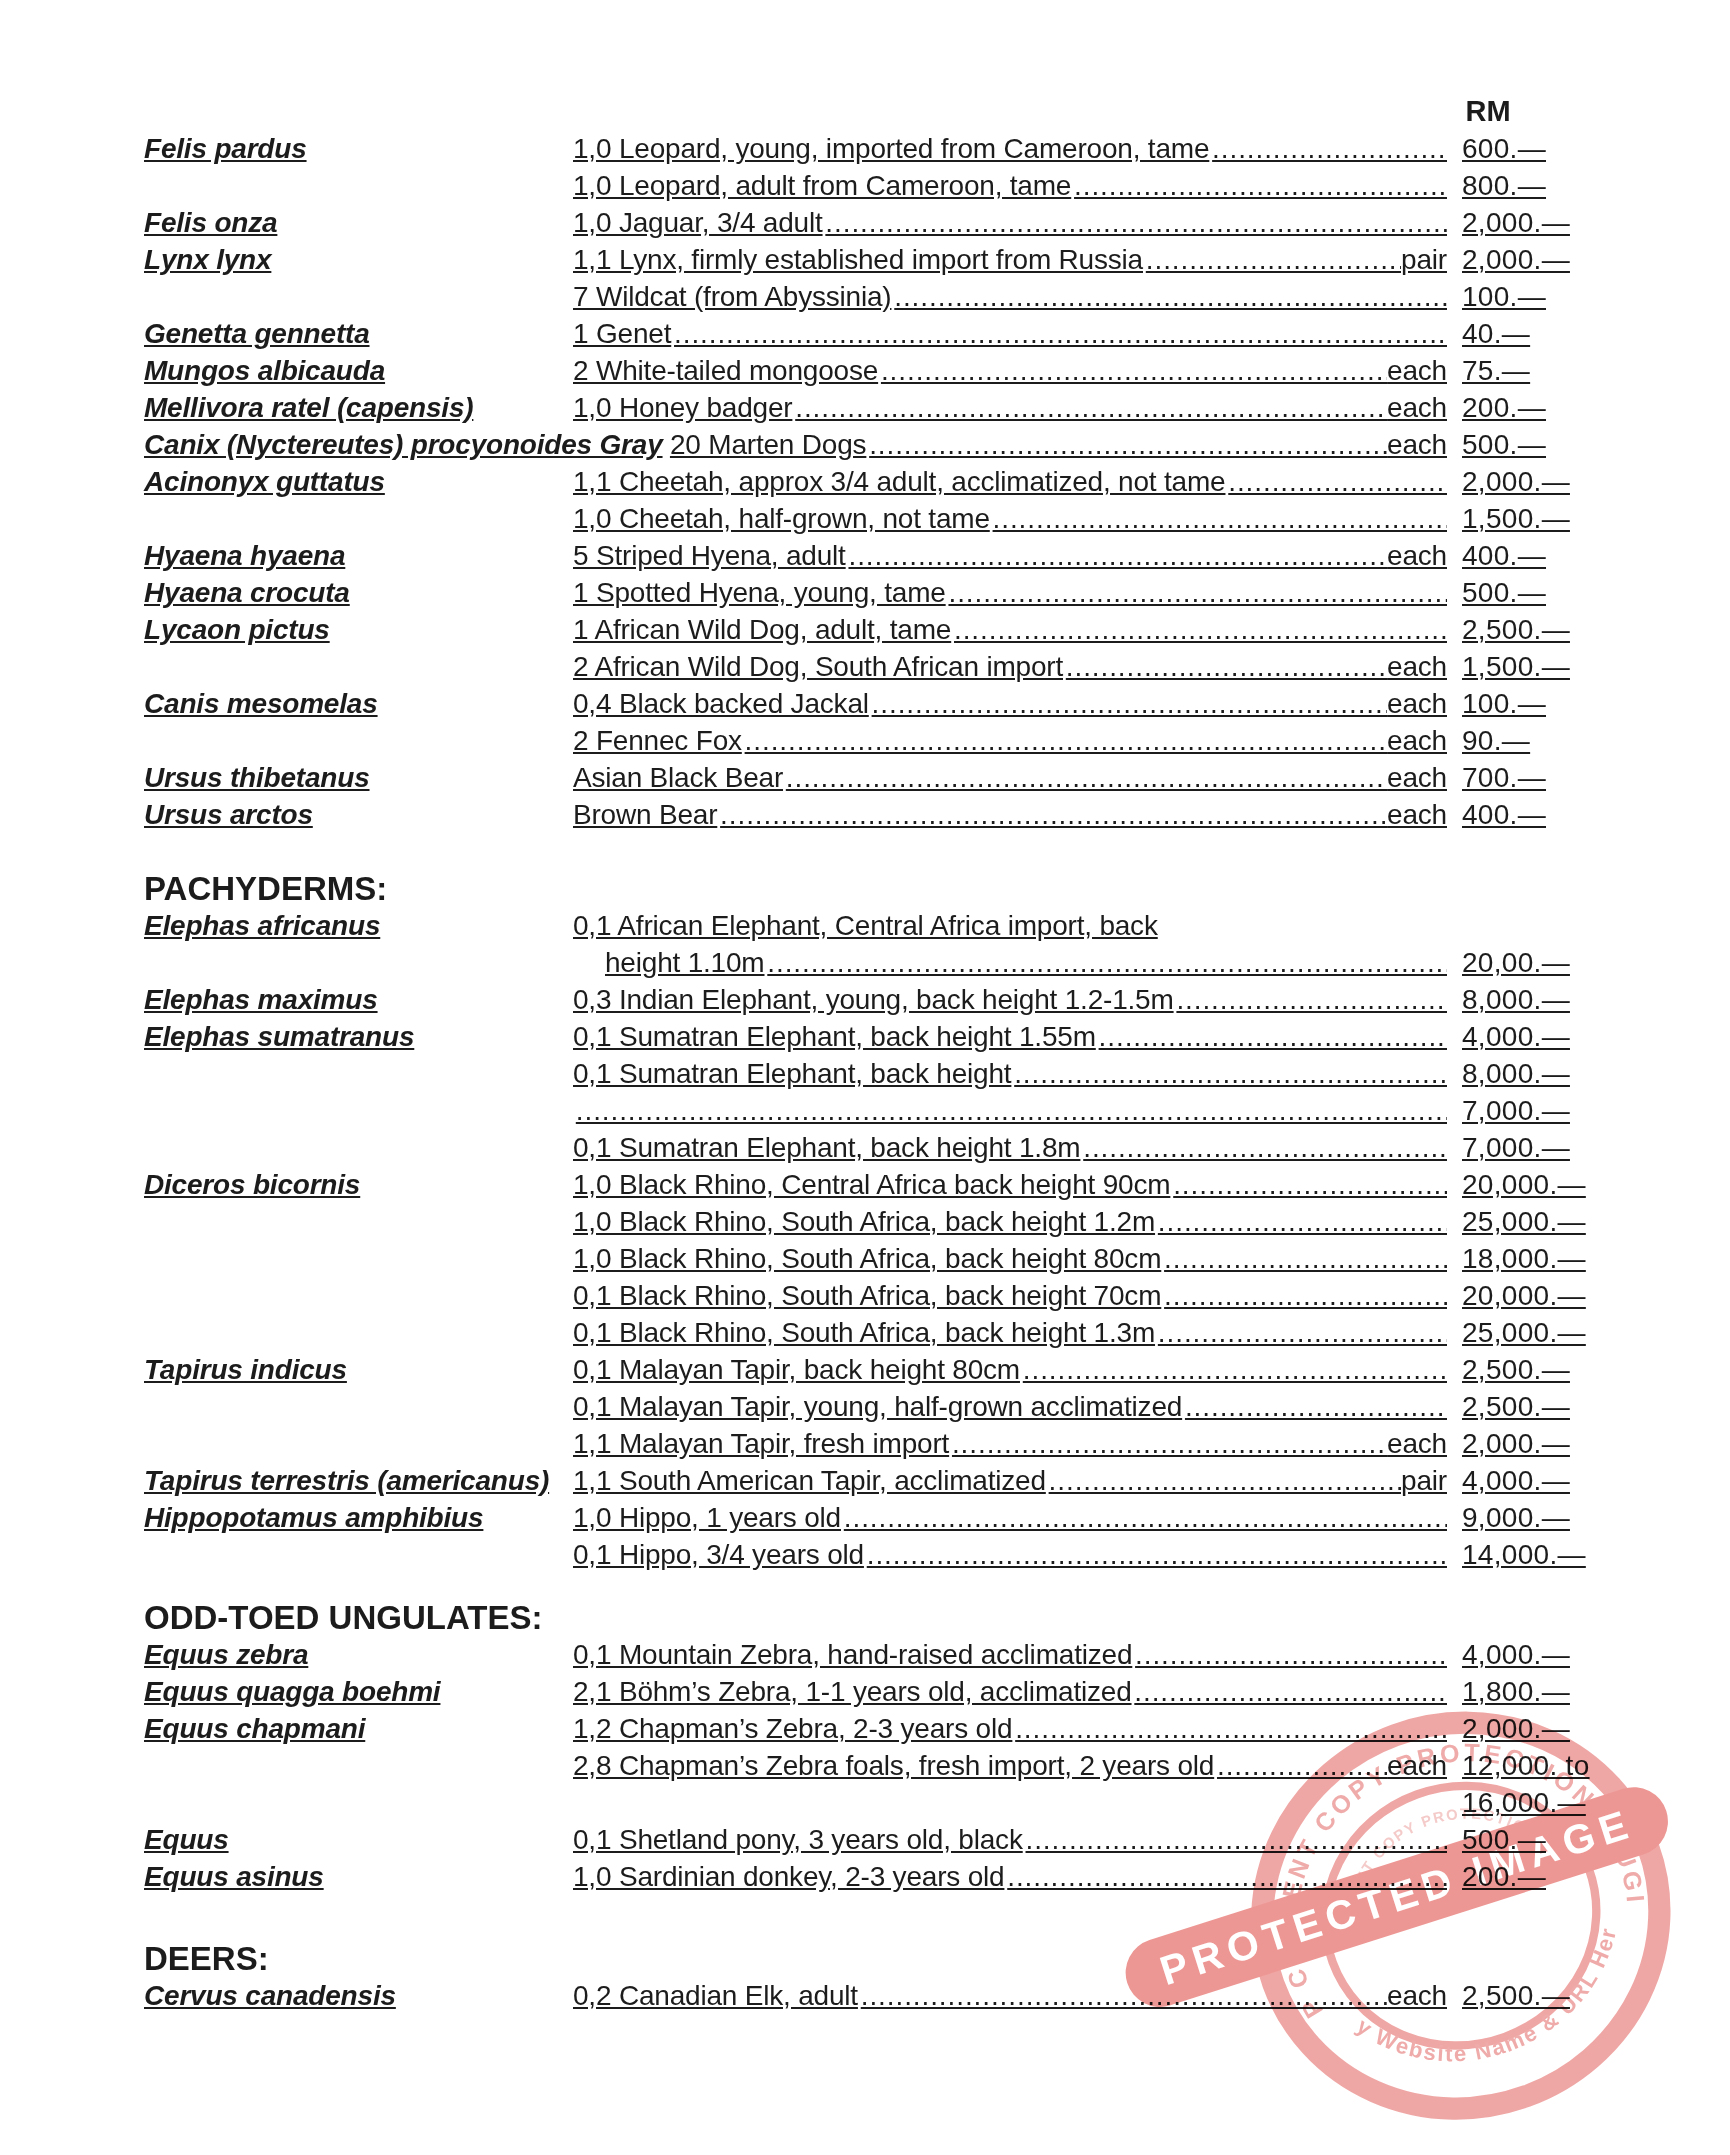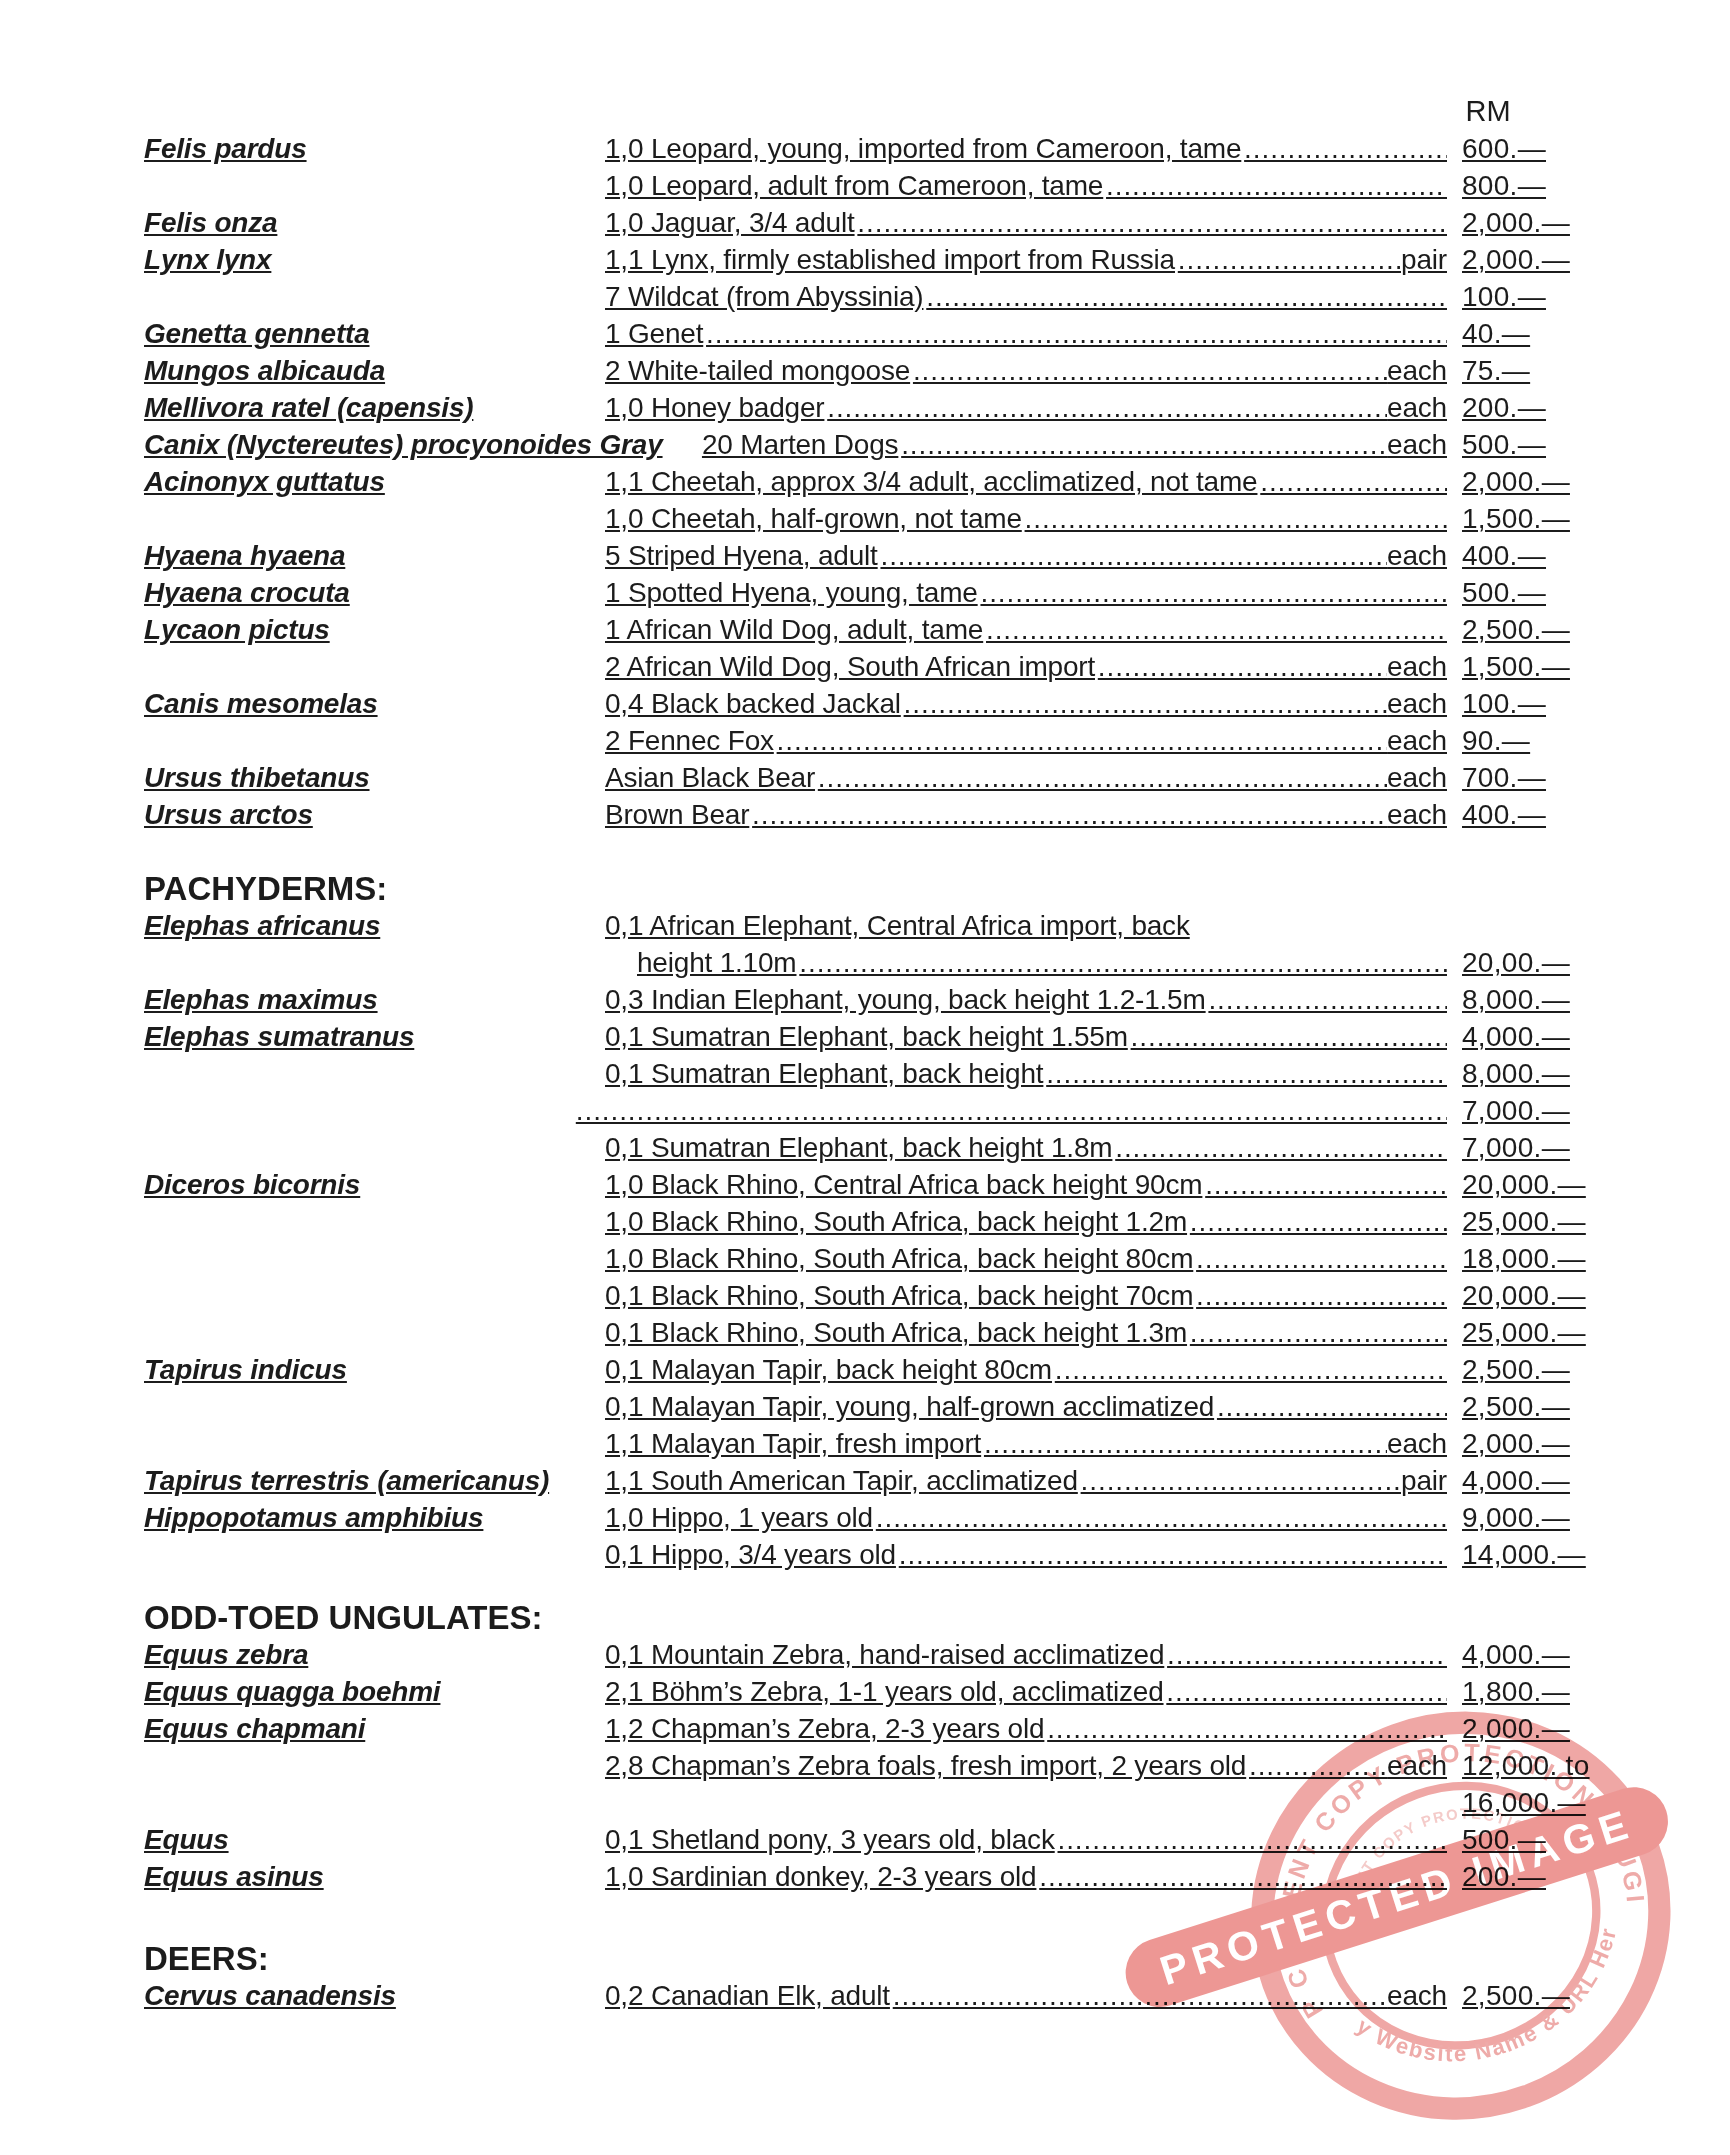--- a/index.html
+++ b/index.html
@@ -3,34 +3,34 @@
 <meta charset="utf-8">
 <style>
   html,body{margin:0;padding:0;}
   body{
     width:1731px;height:2156px;background:#ffffff;position:relative;
     font-family:"Liberation Sans", sans-serif;color:#1c1c1c;overflow:hidden;
   }
   .doc{position:absolute;left:144px;top:93px;width:1424px;}
   .row{display:flex;align-items:baseline;height:37px;line-height:37px;font-size:28px;letter-spacing:-0.2px;text-decoration:underline;}
   .latin{min-width:429px;flex:0 0 auto;font-weight:700;font-style:italic;white-space:nowrap;padding-right:7.4px;box-sizing:border-box;}
-  .desc{white-space:nowrap;flex:0 0 auto;margin-left:32px;}
+  .desc{white-space:nowrap;flex:0 0 auto;}
   .desc.indent{padding-left:32px;}
   .dots{flex:1 1 auto;overflow:hidden;white-space:nowrap;min-width:5.6px;padding-left:2.8px;}
   .dots::after{
     content:"............................................................................................................................................................................................................................................................";
     letter-spacing:0.9px;
   }
   .dots.nodots::after{content:"";}
   .unit{white-space:nowrap;flex:0 0 auto;}
   .price{flex:0 0 auto;width:121px;box-sizing:border-box;padding-left:15px;white-space:nowrap;letter-spacing:0.3px;}
   .heading-row{height:37px;line-height:37px;}
   .heading-row span{font-weight:700;font-size:33px;}
   .rm-row{display:flex;height:37px;line-height:37px;}
-  .rm{margin-left:auto;flex:0 0 auto;width:121px;box-sizing:border-box;padding-left:18.6px;font-weight:400;font-size:29px;}
+  .rm{margin-left:auto;flex:0 0 auto;width:121px;box-sizing:border-box;padding-left:18.6px;font-weight:700;font-size:29px;}
   .gap{width:100%;}
   .stamp{position:absolute;left:1048px;top:1679px;mix-blend-mode:multiply;opacity:0.93;
          font-family:"Liberation Sans", sans-serif;}
 </style>
 </head>
 <body>
 
 <div class="doc">
   <div class="rm-row">
     <span class="rm">RM</span>

